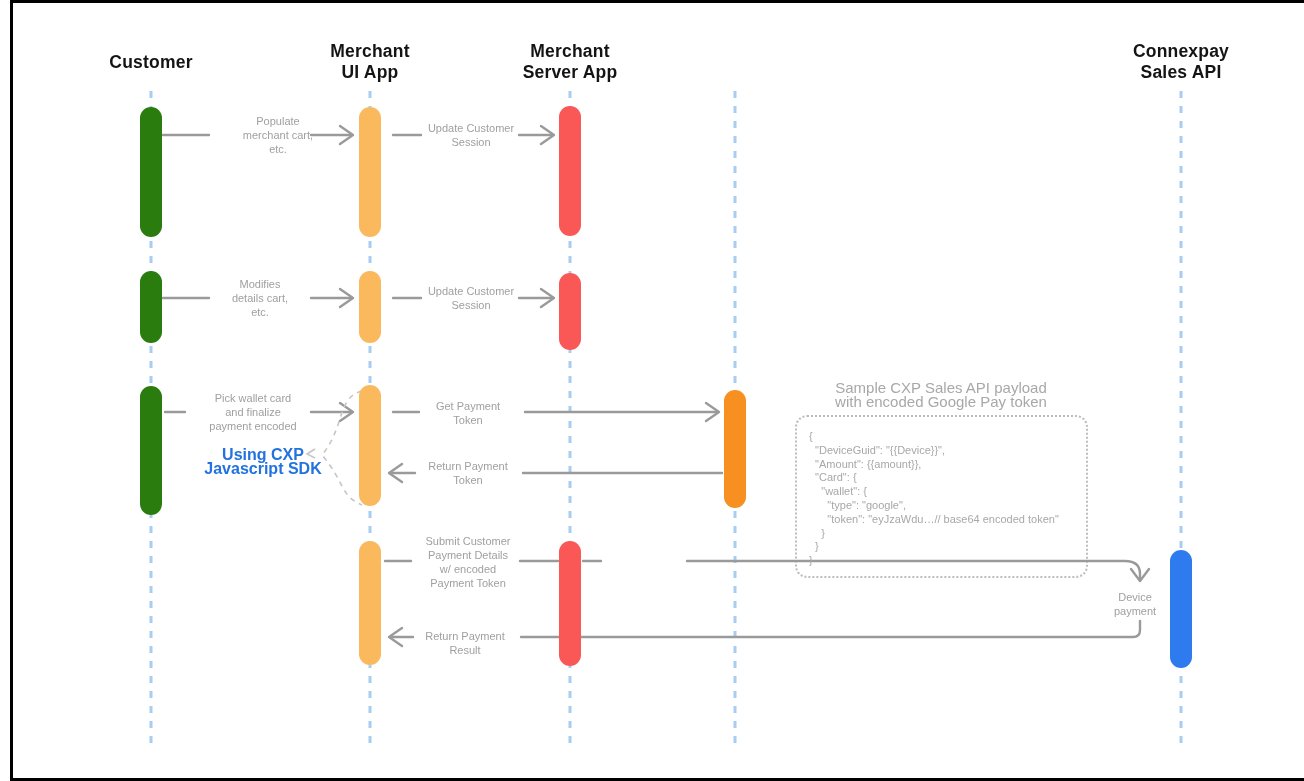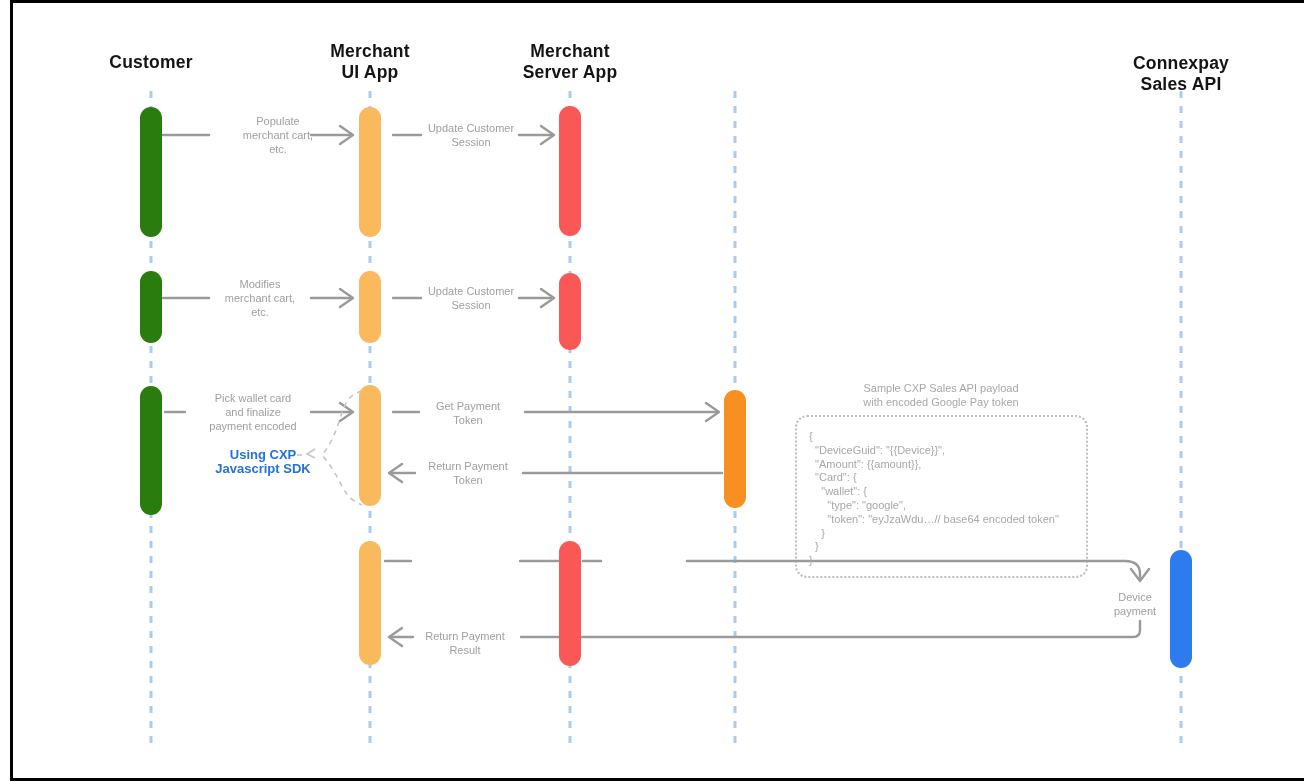--- a/index.html
+++ b/index.html
@@ -34,36 +34,36 @@
     position:absolute;
     width:130px;
     text-align:center;
     font-size:11px;
     line-height:14px;
     white-space:pre-line;
     color:#a0a0a0;
   }
   .msg.sdk{
     font-weight:bold;
-    font-size:13px;
+    font-size:16px;
   }
   .note-box{
     position:absolute;
     left:782px;top:412px;
     width:293px;height:163px;
     border:2px dotted #bdbdbd;
     border-radius:12px;
     box-sizing:border-box;
   }
   .note-title{
     position:absolute;
     left:798px;top:378px;
     width:260px;
     text-align:center;
-    font-size:11px;
+    font-size:15px;
     line-height:14px;
     white-space:pre-line;
     color:#a8a8a8;
   }
   .note-code{
     position:absolute;
     left:796px;top:427px;
     width:270px;
     font-size:11px;
     line-height:13.8px;
@@ -170,42 +170,46 @@
 
   <div class="bar" style="left: 711px; top: 387px; height: 118px; background: rgb(247, 144, 33);"></div>
 
   <div class="bar" style="left: 1157px; top: 547px; height: 118px; background: rgb(46, 123, 240);"></div>
 
   <div class="actor-label" style="left:68px;top:49px">Customer</div>
   <div class="actor-label" style="left:287px;top:38px">Merchant
 UI App</div>
   <div class="actor-label" style="left:487px;top:38px">Merchant
 Server App</div>
-  <div class="actor-label" style="left:1098px;top:50px">Connexpay
+  <div class="actor-label" style="left:1098px;top:38px">Connexpay
 Sales API</div>
 
   <div class="msg" style="left:200px;top:111px">Populate
 merchant cart,
 etc.</div>
   <div class="msg" style="left:393px;top:118px">Update Customer
 Session</div>
   <div class="msg" style="left:182px;top:274px">Modifies
-merchant cart,
+details cart,
 etc.</div>
   <div class="msg" style="left:393px;top:281px">Update Customer
 Session</div>
   <div class="msg" style="left:175px;top:388px">Pick wallet card
 and finalize
 payment encoded</div>
   <div class="msg sdk" style="left: 185px; top: 445px; color: rgb(34, 114, 224);">Using CXP
 Javascript SDK</div>
   <div class="msg" style="left:390px;top:396px">Get Payment
 Token</div>
   <div class="msg" style="left:390px;top:456px">Return Payment
 Token</div>
+  <div class="msg" style="left:390px;top:531px">Submit Customer
+Payment Details
+w/ encoded
+Payment Token</div>
   <div class="msg" style="left:1057px;top:587px">Device
 payment</div>
   <div class="msg" style="left:387px;top:626px">Return Payment
 Result</div>
 
   <div class="note-title" style="color: rgb(168, 168, 168);">Sample CXP Sales API payload
 with encoded Google Pay token</div>
   <div class="note-code" style="color: rgb(168, 168, 168);">{
   "DeviceGuid": "{{Device}}",
   "Amount": {{amount}},

